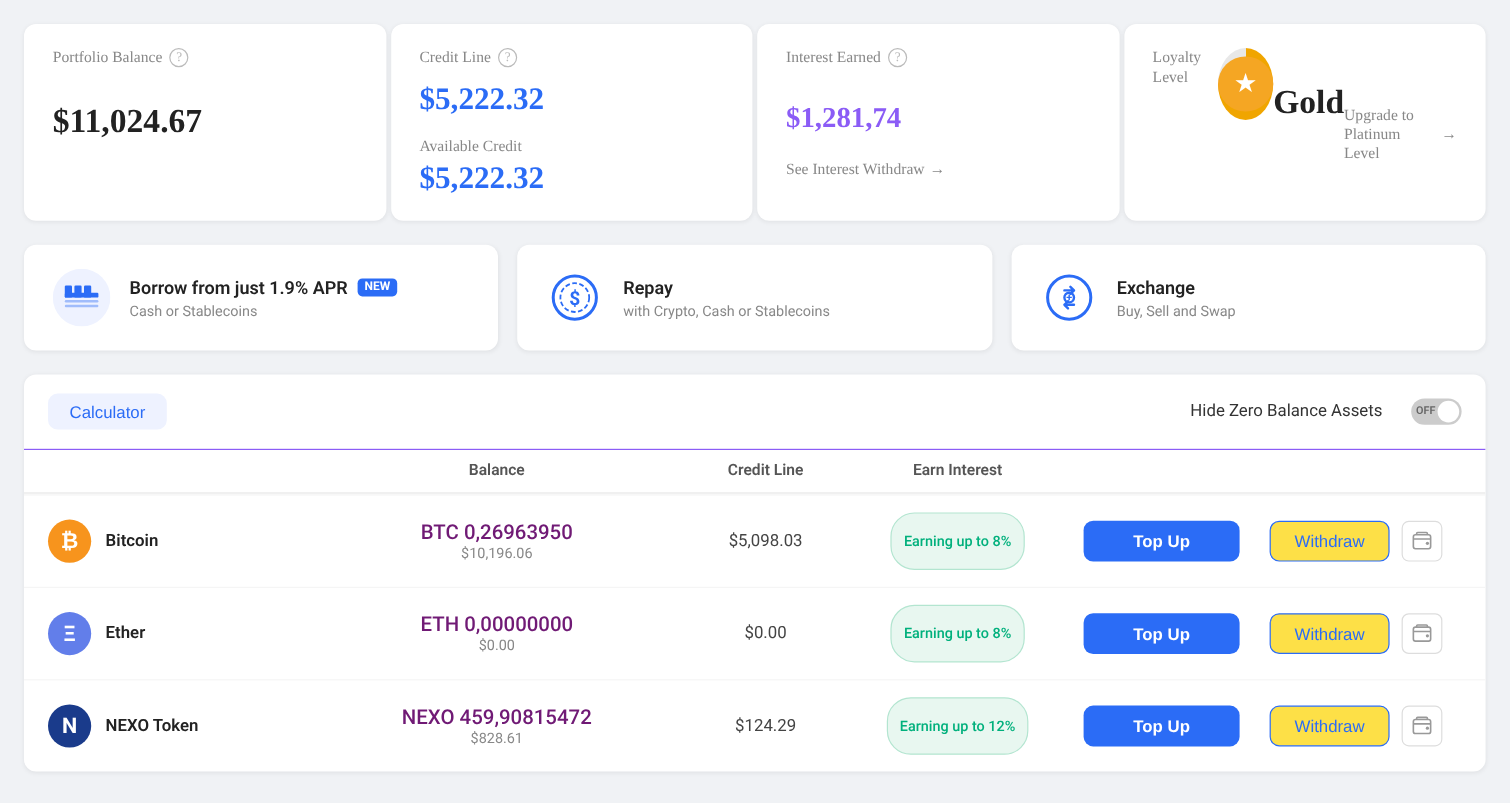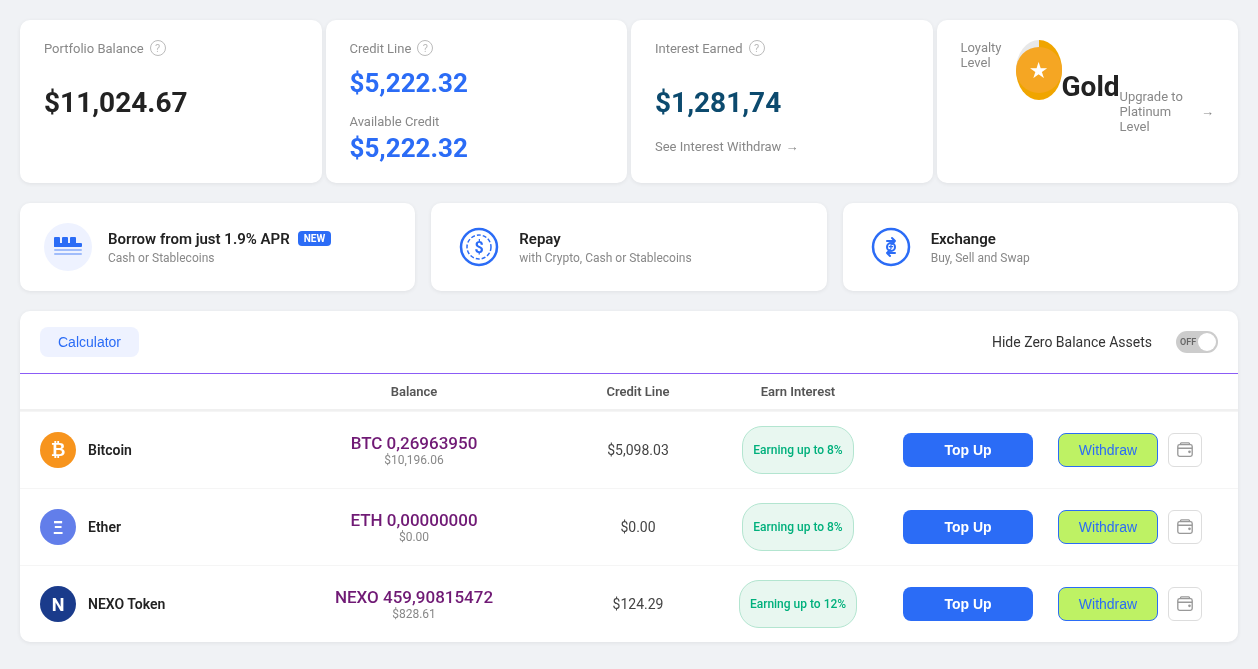--- a/index.html
+++ b/index.html
@@ -13,20 +13,21 @@
       padding: 20px;
       max-width: 1258px;
       margin: 0 auto;
     }
     
     .top-cards {
       display: grid;
       grid-template-columns: 1fr 1fr 1fr 1fr;
       gap: 4px;
       margin-bottom: 20px;
+      font-family: Liberation Serif, serif;
     }
     .card {
       background: #fff;
       border-radius: 10px;
       padding: 20px 24px;
       box-shadow: 0 1px 4px rgba(0,0,0,0.07);
     }
     .card-label {
       font-size: 13px;
       color: #888;
@@ -52,22 +53,22 @@
       font-weight: 700;
       color: #222;
       margin-top: 30px;
     }
     .card-blue {
       color: #2b6cf6;
       font-size: 26px;
       font-weight: 700;
     }
     .card-green {
-      color: #0c4a6e;
-      font-size: 28px;
+      color: #8b5cf6;
+      font-size: 24px;
       font-weight: 700;
     }
     .sub-label {
       font-size: 13px;
       color: #888;
       margin-top: 16px;
       margin-bottom: 4px;
     }
     .card-link {
       font-size: 13px;
@@ -284,21 +285,21 @@
       color: white;
       border: none;
       border-radius: 8px;
       padding: 9px 24px;
       font-size: 14px;
       font-weight: 600;
       cursor: pointer;
       width: 130px;
     }
     .withdraw-btn {
-      background: #bef264;
+      background: #fde047;
       color: #2b6cf6;
       border: 1.5px solid #2b6cf6;
       border-radius: 8px;
       padding: 8px 18px;
       font-size: 14px;
       font-weight: 500;
       cursor: pointer;
       width: 100px;
     }
     .wallet-icon-btn {

